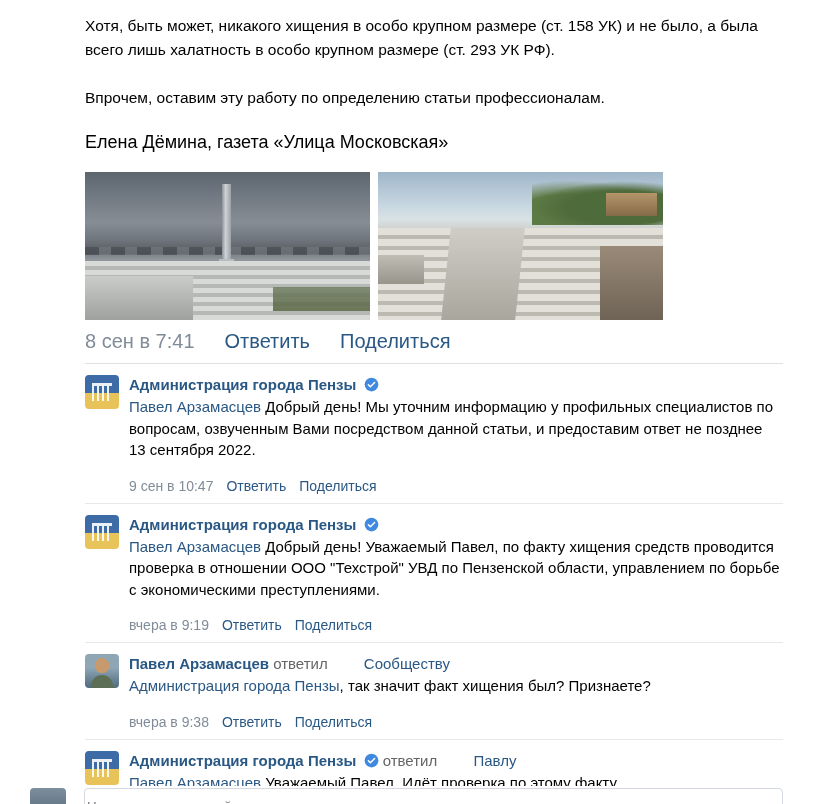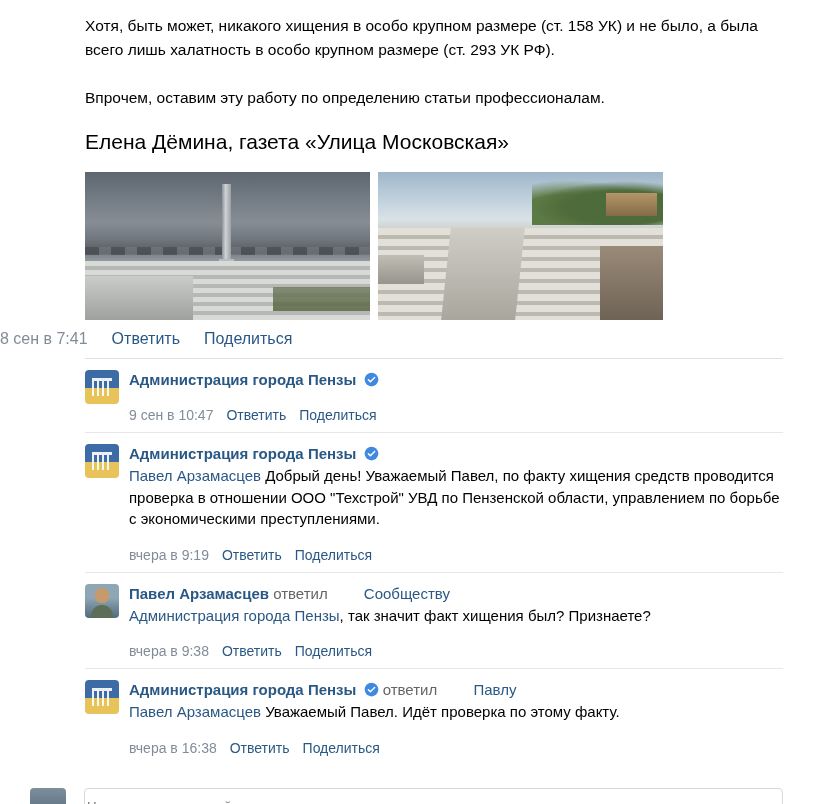--- a/index.html
+++ b/index.html
@@ -28,21 +28,21 @@
   }
 
   .para {
     font-size: 15.5px;
     line-height: 24px;
     color: #000000;
     margin: 0 0 22px 0;
   }
   .para.last { margin-bottom: 20px; margin-top: 24px; }
   .byline {
-    font-size: 21px;
+    font-size: 18px;
     line-height: 24px;
     color: #000;
     margin: 0 0 18px 0;
   }
 
   
   .photo-row {
     display: flex;
     gap: 8px;
     margin-left: 85px;
@@ -158,25 +158,26 @@
   }
   .ph2-wall-l {
     position: absolute;
     left: 0; bottom: 24%;
     width: 16%; height: 20%;
     background: linear-gradient(to bottom, #bfbdb4, #97948b);
   }
 
   
   .post-meta {
+    margin-left: 85px;
     padding-bottom: 10px;
-    font-size: 16px;
+    font-size: 20px;
     color: #818c99;
     display: flex;
-    gap: 24px;
+    gap: 30px;
     align-items: center;
   }
   .meta-link {
     color: #2a5885;
     cursor: pointer;
   }
 
   
   .comments {
     margin-left: 85px;
@@ -331,20 +332,21 @@
       <div class="c-body">
         <div class="c-head">
           <span class="c-author">Администрация города Пензы</span>
           <span class="verified">
             <svg width="15" height="15" viewBox="0 0 24 24" aria-hidden="true">
               <circle cx="12" cy="12" r="11" fill="#3f8ae0"></circle>
               <path d="M7 12.4l3.2 3.2L17 8.8" fill="none" stroke="#ffffff" stroke-width="2.4" stroke-linecap="round" stroke-linejoin="round"></path>
             </svg>
           </span>
         </div>
+        <div class="c-text"><span class="mention">Павел Арзамасцев</span><span> Добрый день! Мы уточним информацию у профильных специалистов по вопросам, озвученным Вами посредством данной статьи, и предоставим ответ не позднее 13 сентября 2022.</span></div>
         <div class="c-meta">
           <span>9 сен в 10:47</span>
           <span class="meta-link">Ответить</span>
           <span class="meta-link">Поделиться</span>
         </div>
       </div>
     </div>
 
     <div class="comment">
       <div class="avatar logo"></div>

